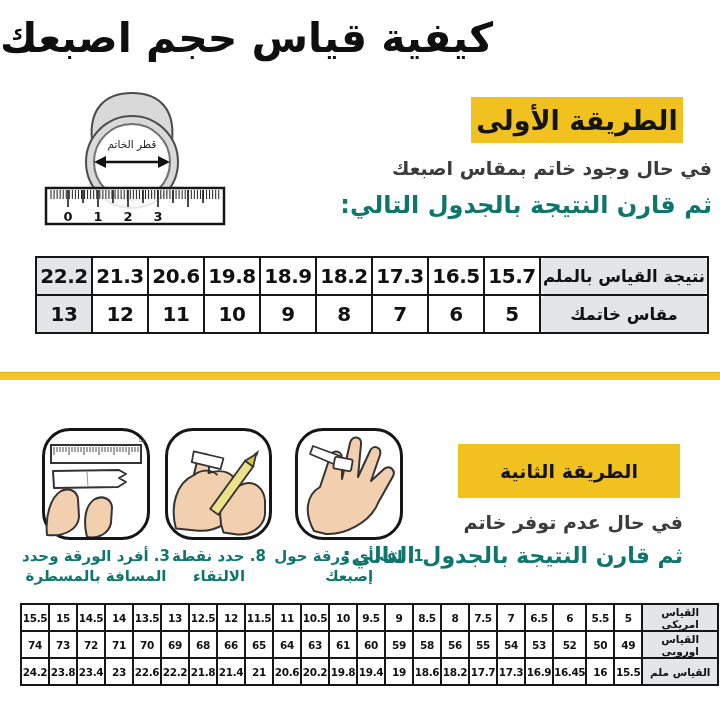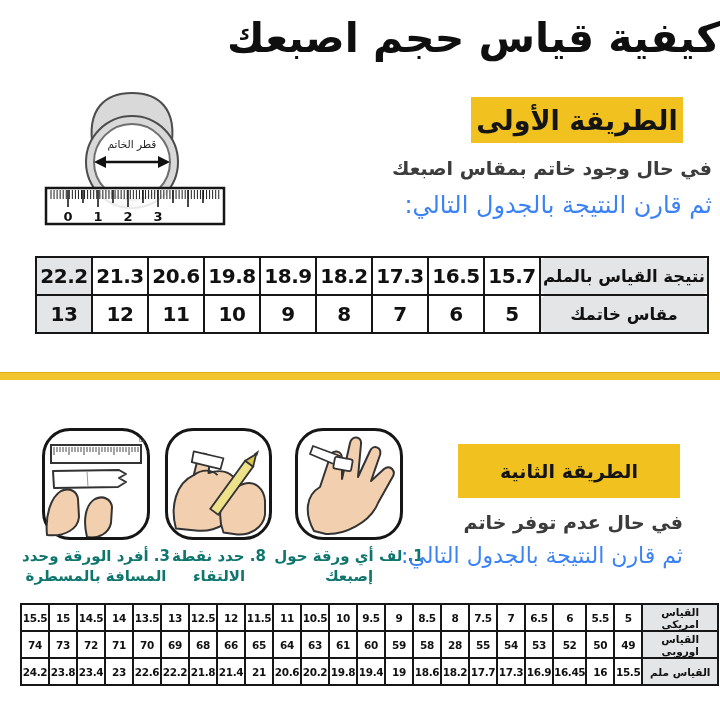--- a/index.html
+++ b/index.html
@@ -8,35 +8,35 @@
     background:#ffffff;
     font-family:"DejaVu Sans", sans-serif;
     position:relative;
     overflow:hidden;
     color:#111;
   }
   .abs { position:absolute; }
 
   .title {
     top:14px; left:0; width:720px;
-    text-align:right; direction:rtl;
+    text-align:left; direction:rtl;
     font-size:41px; font-weight:700; color:#0f0f0f;
     letter-spacing:-1px;
   }
 
   .hl {
     background:var(--highlight-yellow,#F0C11F);
     display:flex; align-items:center; justify-content:center;
     direction:rtl; font-weight:700; color:#141414;
   }
   #m1-heading { left:471px; top:97px;  width:212px; height:46px; font-size:27px; }
   #m2-heading { left:458px; top:444px; width:222px; height:54px; font-size:19px; }
 
   .sub-light { direction:rtl; font-weight:700; color:#3c3c3c; text-align:right; }
-  .sub-bold  { direction:rtl; font-weight:400; color:#3b82f6;    text-align:left; letter-spacing:-0.5px; }
+  .sub-bold  { direction:rtl; font-weight:700; color:#0f766e;    text-align:left; letter-spacing:-0.5px; }
   #m1-line1 { right:8px;  top:157px; font-size:19px; }
   #m1-line2 { right:8px;  top:191px; font-size:24px; }
   #m2-line1 { right:37px; top:511px; font-size:19px; }
   #m2-line2 { right:37px; top:543px; font-size:22px; }
 
   table { border-collapse:collapse; direction:rtl; table-layout:fixed; }
   #table1 { left:35px; top:256px; }
   #table1 td {
     border:2.5px solid var(--border-black,#161616);
     width:56px; height:38px; text-align:center; vertical-align:middle;
@@ -313,21 +313,21 @@
         <td>15.5</td>
       </tr>
       <tr>
         <td class="hdr">القياس اوروبي</td>
         <td>49</td>
         <td>50</td>
         <td>52</td>
         <td>53</td>
         <td>54</td>
         <td>55</td>
-        <td>28</td>
+        <td>56</td>
         <td>58</td>
         <td>59</td>
         <td>60</td>
         <td>61</td>
         <td>63</td>
         <td>64</td>
         <td>65</td>
         <td>66</td>
         <td>68</td>
         <td>69</td>

